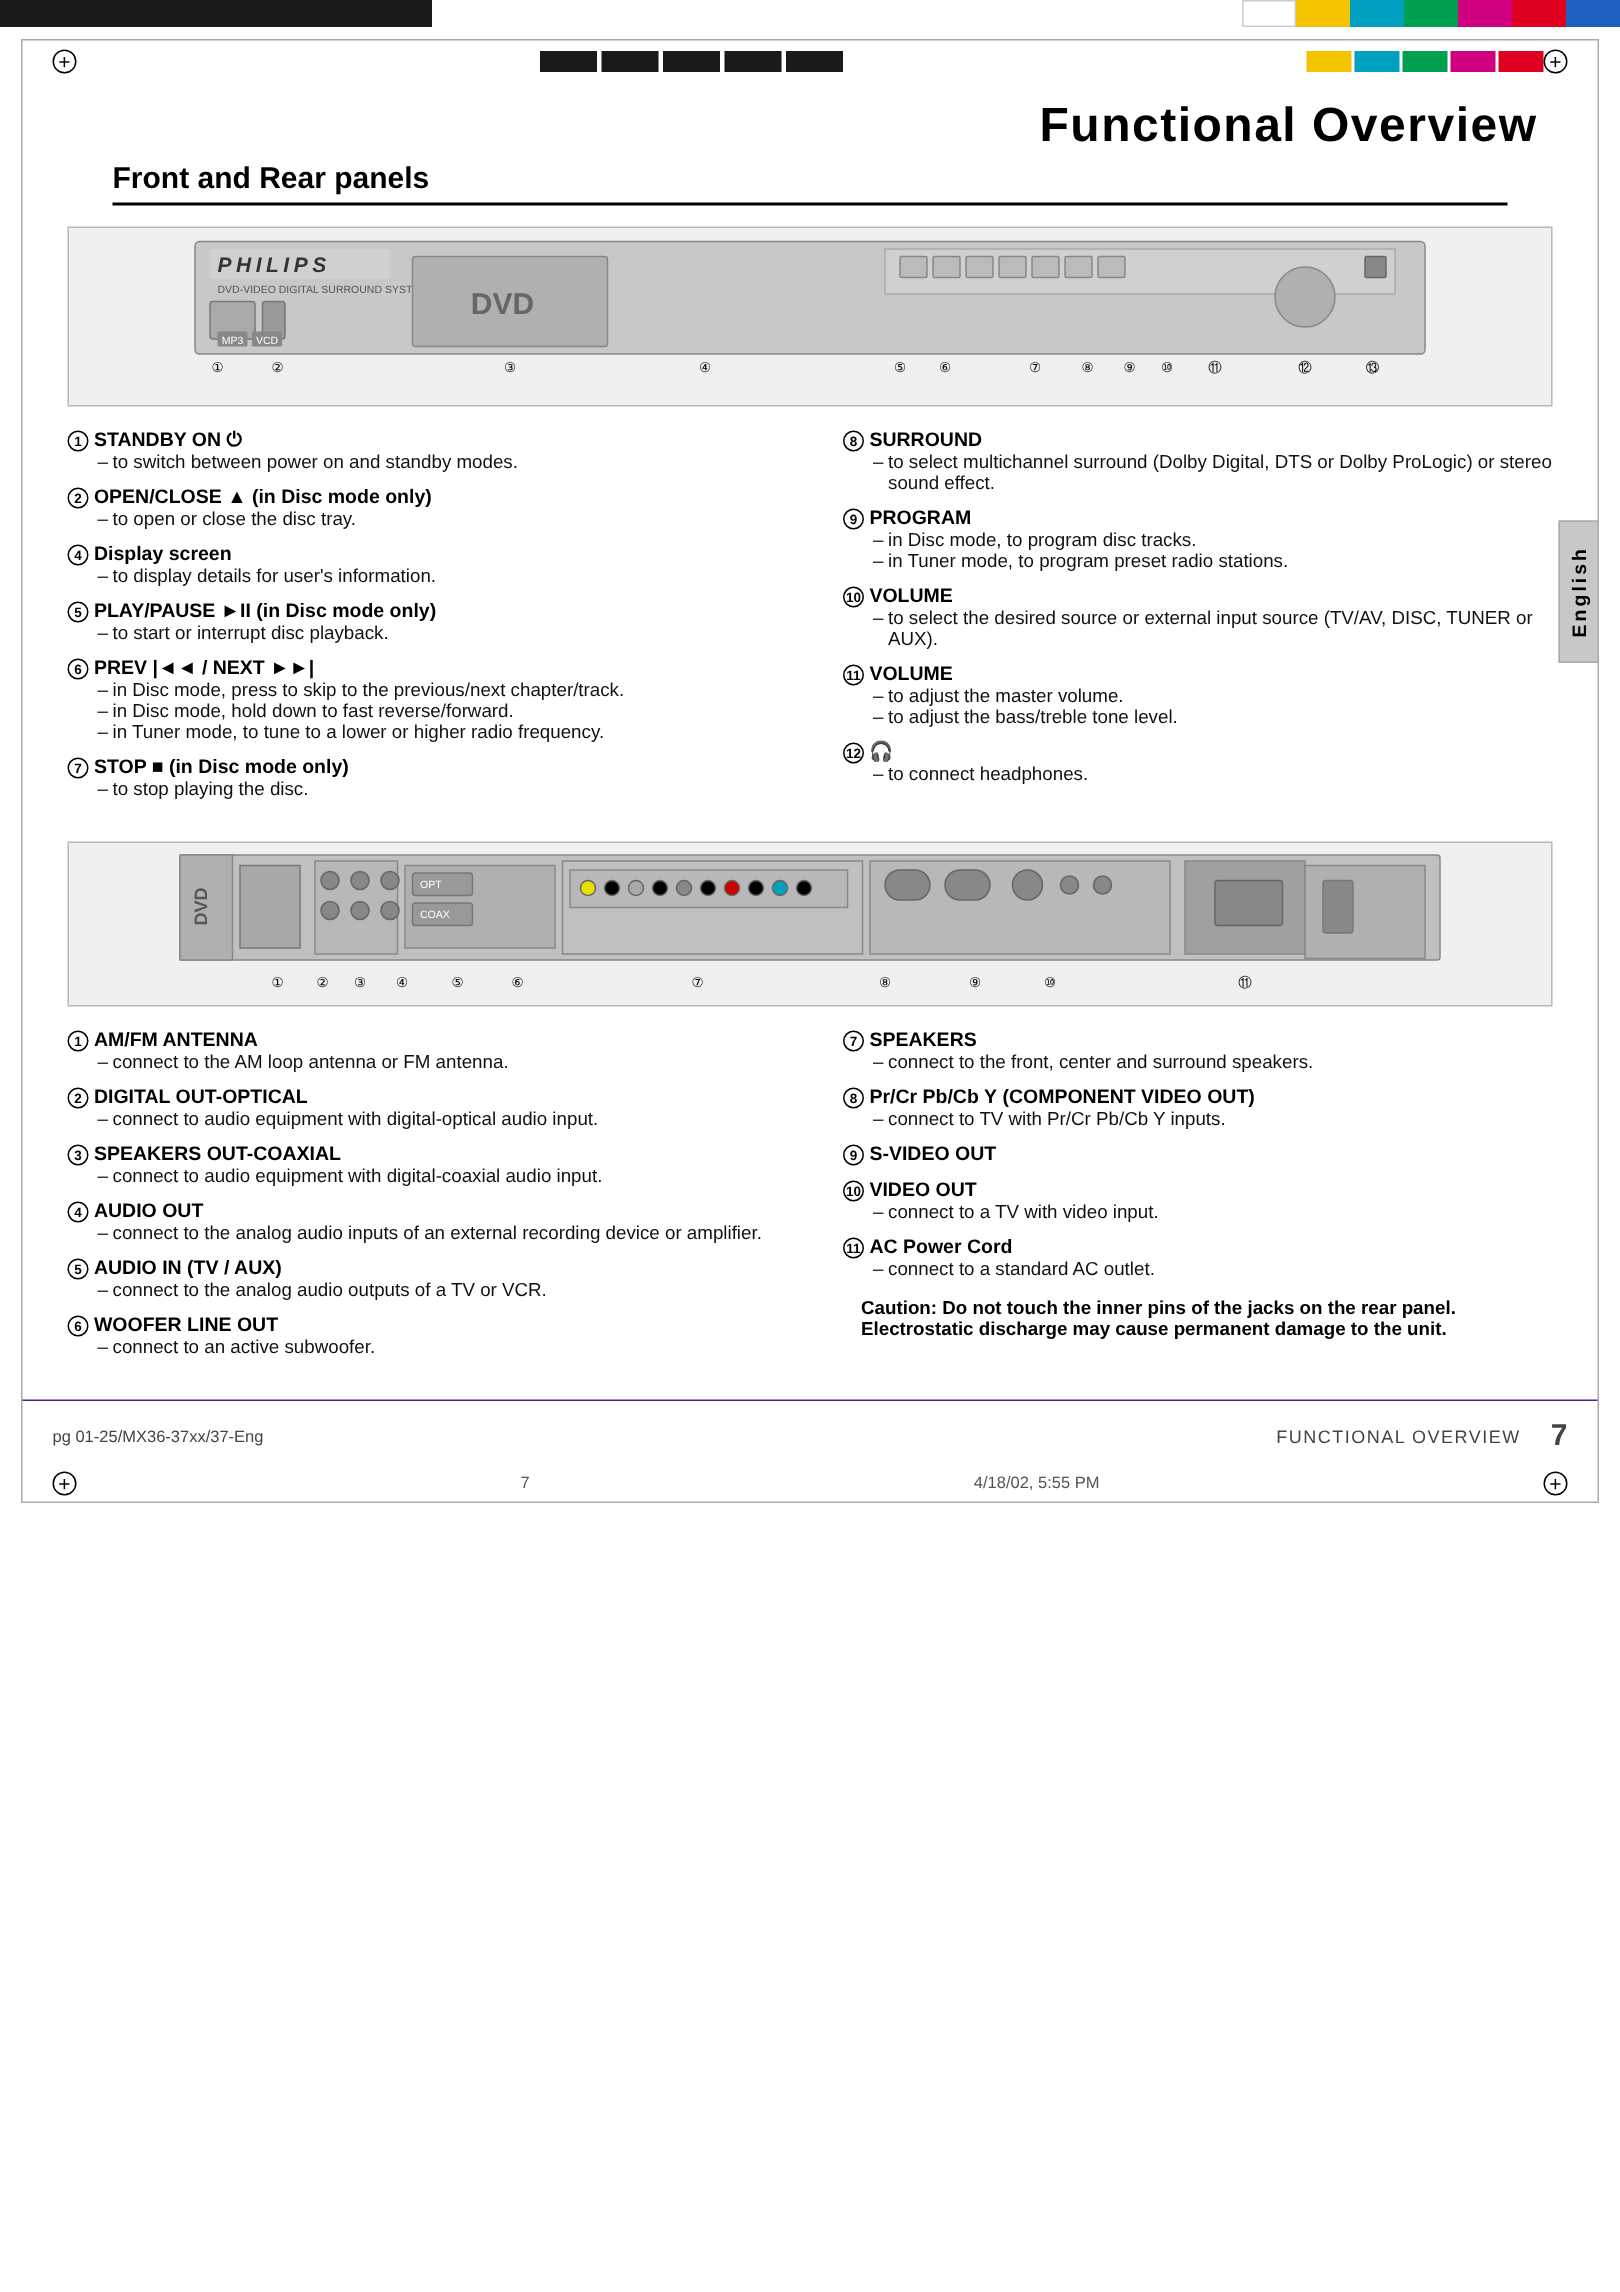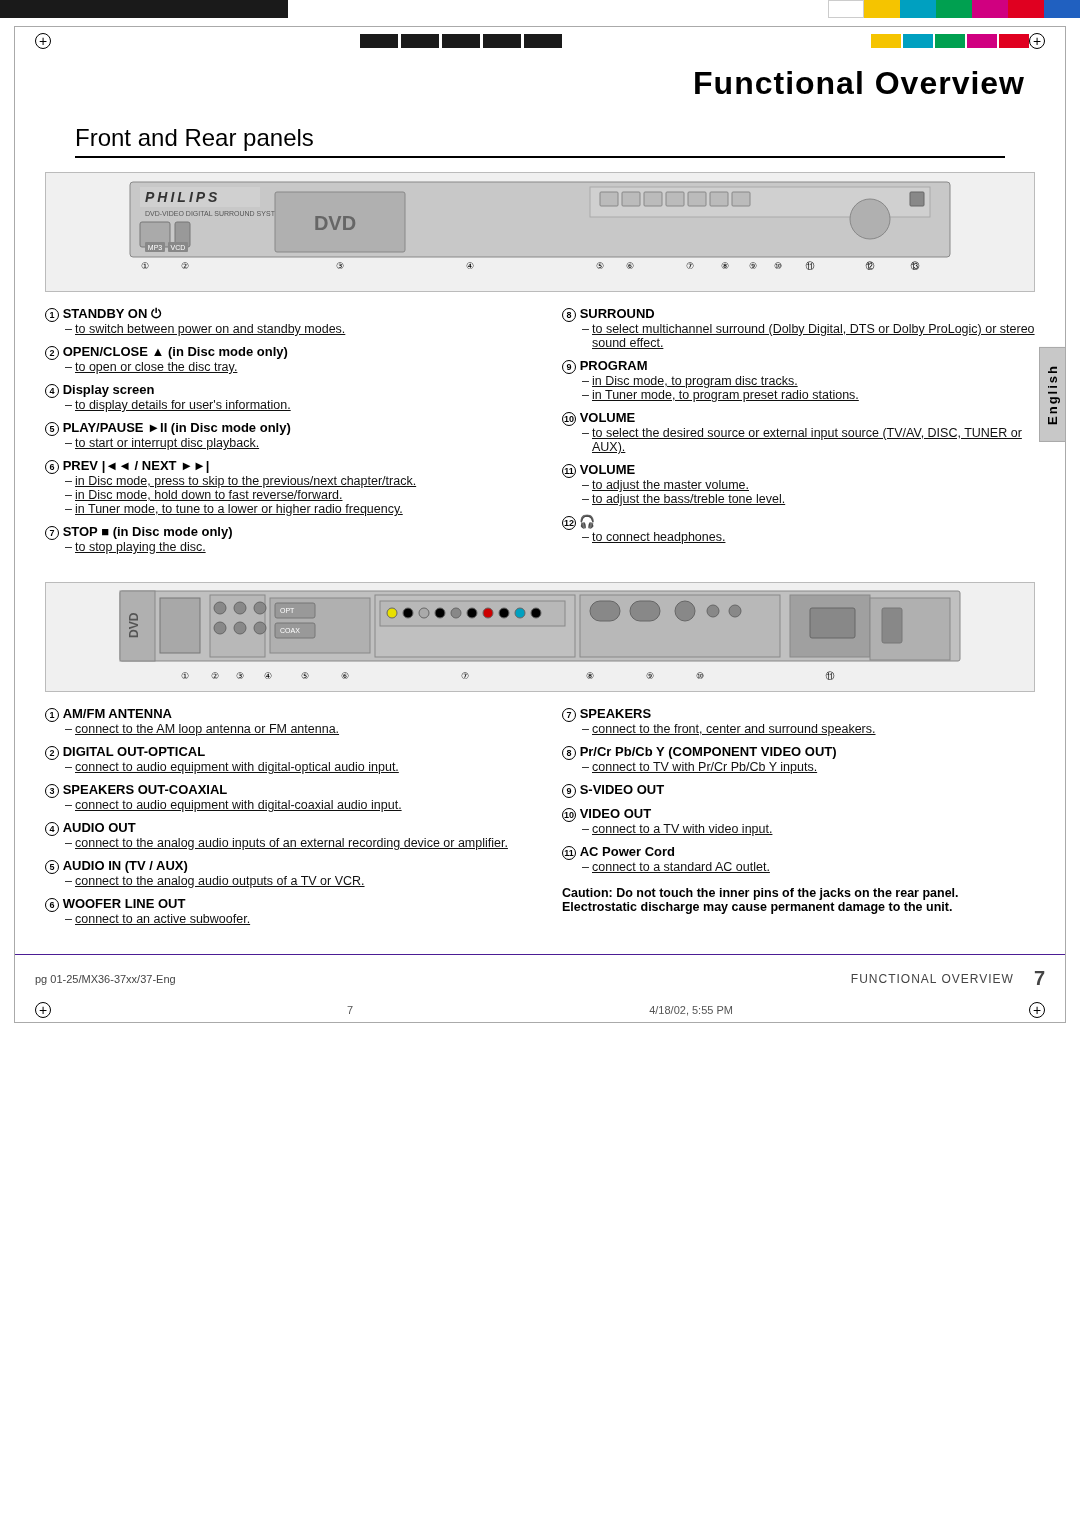--- a/index.html
+++ b/index.html
@@ -100,24 +100,24 @@
     }
     .page-title-area h1 {
       font-size: 32px;
       font-weight: bold;
       color: #000;
       letter-spacing: 1px;
     }
 
     
     .section-title {
-      font-size: 24px;
-      font-weight: normal;
+      font-size: 20px;
+      font-weight: bold;
       border-bottom: 2px solid #000;
-      margin: 16px 30px 14px 30px;
+      margin: 0 30px 14px 30px;
       padding-bottom: 4px;
     }
 
     .main-content {
       padding: 0 30px;
     }
 
     
     .device-image {
       border: 1px solid #bbb;
@@ -159,21 +159,20 @@
     }
     .desc-item .item-desc {
       padding-left: 20px;
       font-size: 12.5px;
       color: #111;
     }
     .desc-item .item-desc li {
       list-style: none;
       padding-left: 10px;
       position: relative;
-      text-decoration: underline;
     }
     .desc-item .item-desc li::before {
       content: '–';
       position: absolute;
       left: 0;
     }
 
     
     .rear-panel-area {
       margin-bottom: 14px;
@@ -237,20 +236,21 @@
       align-items: center;
       padding: 4px 20px;
     }
 
     
     .caution-box {
       font-size: 12.5px;
       font-weight: bold;
       margin-top: 12px;
       margin-bottom: 10px;
+      margin-left: 12px;
     }
 
     
     .rear-desc-section {
       margin-top: 8px;
     }
   </style>
 </head>
 <body>
 

